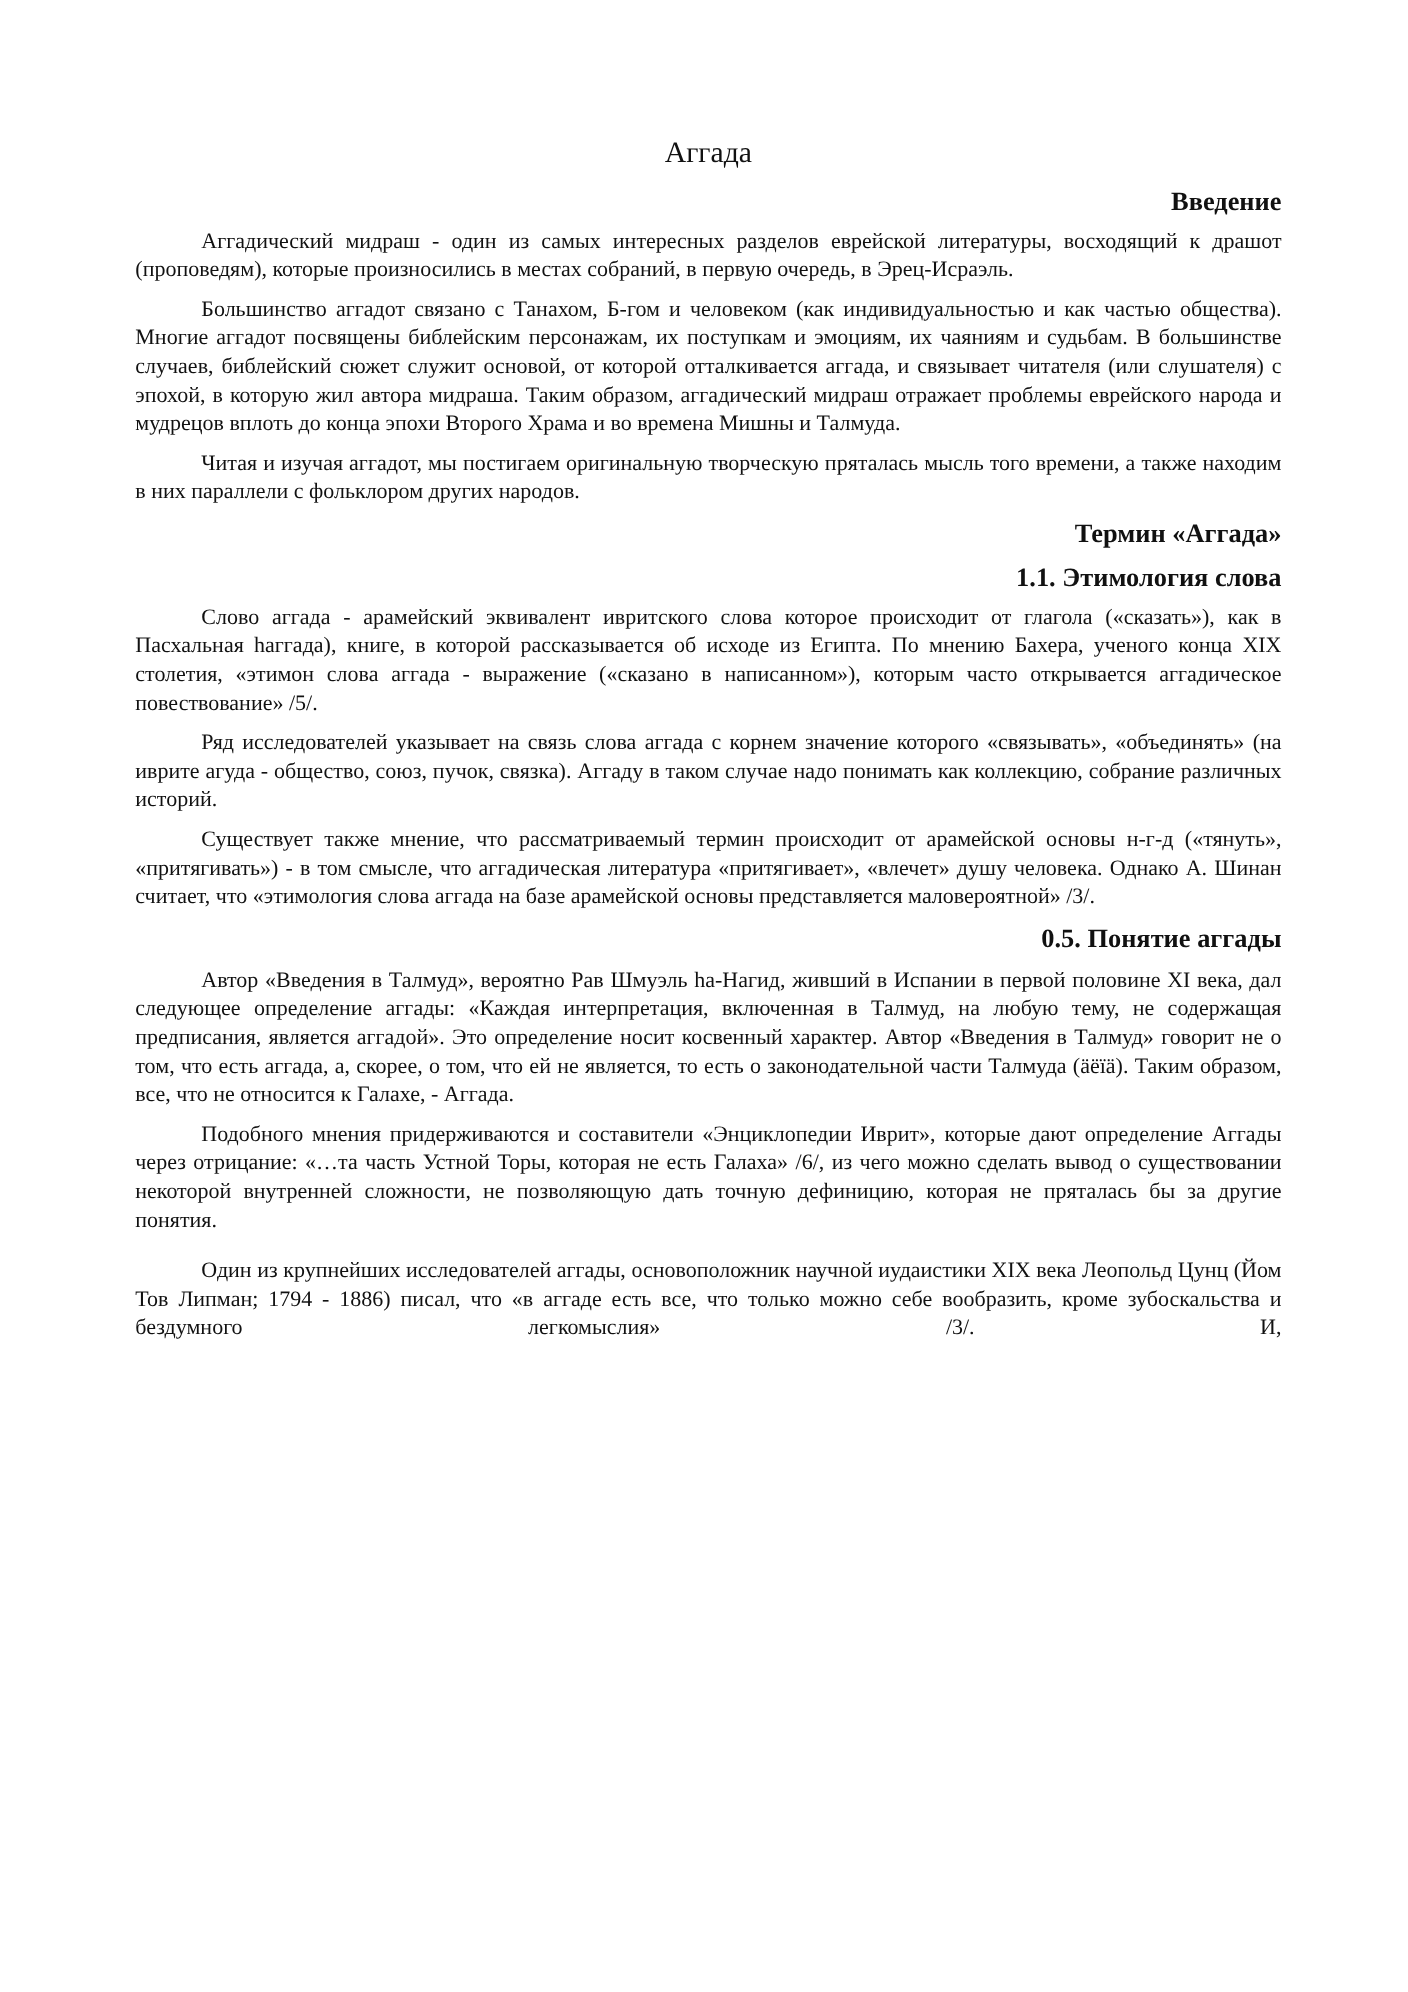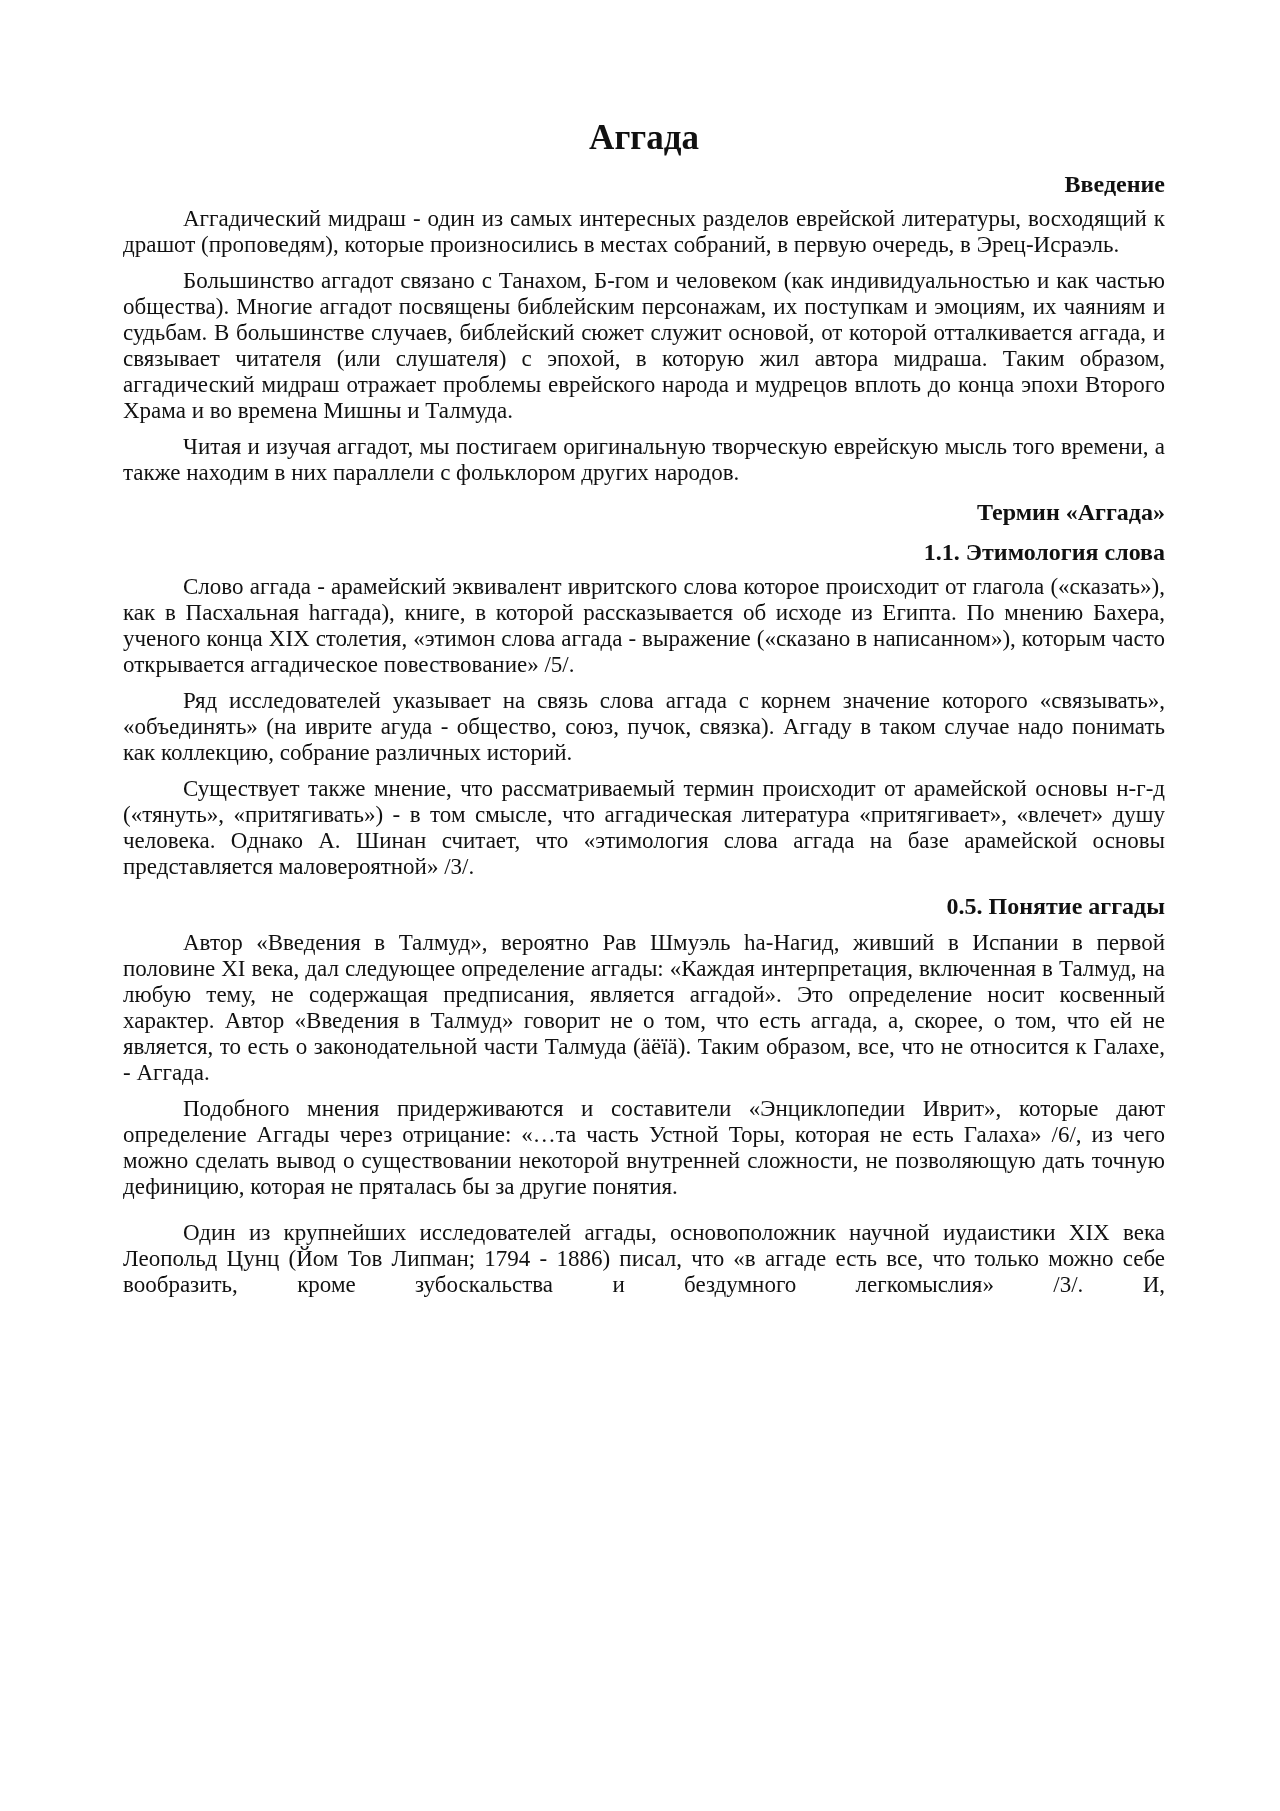--- a/index.html
+++ b/index.html
@@ -10,53 +10,53 @@
       font-family: "Liberation Serif", "DejaVu Serif", serif;
       color: #111111;
     }
     .page {
       position: relative;
       padding: 122px 115px 0 123px;
       box-sizing: border-box;
       width: 1280px;
     }
     h1 {
-      font-size: 35px;
-      font-weight: bold;
+      font-size: 27px;
+      font-weight: normal;
       text-align: center;
       margin: 0 0 14px 0;
       line-height: 32px;
       padding-left: 0;
     }
     h2 {
       font-size: 24px;
       font-weight: bold;
       text-align: right;
       margin: 0 0 6px 0;
       line-height: 32px;
     }
     h2.section { margin-top: 9px; margin-bottom: 8px; }
     p {
-      font-size: 23px;
+      font-size: 20px;
       line-height: 26px;
       text-align: justify;
       text-indent: 60px;
       margin: 0 0 10px 0;
     }
   </style>
 </head>
 <body>
 
 <div class="page">
   <h1>Аггада</h1>
 
   <h2>Введение</h2>
   <p>Аггадический мидраш - один из самых интересных разделов еврейской литературы, восходящий к драшот (проповедям), которые произносились в местах собраний, в первую очередь, в Эрец-Исраэль.</p>
   <p>Большинство аггадот связано с Танахом, Б-гом и человеком (как индивидуальностью и как частью общества). Многие аггадот посвящены библейским персонажам, их поступкам и эмоциям, их чаяниям и судьбам. В большинстве случаев, библейский сюжет служит основой, от которой отталкивается аггада, и связывает читателя (или слушателя) с эпохой, в которую жил автора мидраша. Таким образом, аггадический мидраш отражает проблемы еврейского народа и мудрецов вплоть до конца эпохи Второго Храма и во времена Мишны и Талмуда.</p>
-  <p>Читая и изучая аггадот, мы постигаем оригинальную творческую еврейскую мысль того времени, а также находим в них параллели с фольклором других народов.</p>
+  <p>Читая и изучая аггадот, мы постигаем оригинальную творческую пряталась мысль того времени, а также находим в них параллели с фольклором других народов.</p>
 
   <h2 class="section">Термин «Аггада»</h2>
   <h2>1.1. Этимология слова</h2>
   <p>Слово аггада - арамейский эквивалент ивритского слова которое происходит от глагола («сказать»), как в Пасхальная hаггада), книге, в которой рассказывается об исходе из Египта. По мнению Бахера, ученого конца XIX столетия, «этимон слова аггада - выражение («сказано в написанном»), которым часто открывается аггадическое повествование» /5/.</p>
   <p>Ряд исследователей указывает на связь слова аггада с корнем значение которого «связывать», «объединять» (на иврите агуда - общество, союз, пучок, связка). Аггаду в таком случае надо понимать как коллекцию, собрание различных историй.</p>
   <p>Существует также мнение, что рассматриваемый термин происходит от арамейской основы н-г-д («тянуть», «притягивать») - в том смысле, что аггадическая литература «притягивает», «влечет» душу человека. Однако А. Шинан считает, что «этимология слова аггада на базе арамейской основы представляется маловероятной» /3/.</p>
 
   <h2 class="section">0.5. Понятие аггады</h2>
   <p>Автор «Введения в Талмуд», вероятно Рав Шмуэль hа-Нагид, живший в Испании в первой половине XI века, дал следующее определение аггады: «Каждая интерпретация, включенная в Талмуд, на любую тему, не содержащая предписания, является аггадой». Это определение носит косвенный характер. Автор «Введения в Талмуд» говорит не о том, что есть аггада, а, скорее, о том, что ей не является, то есть о законодательной части Талмуда (äëïä). Таким образом, все, что не относится к Галахе, - Аггада.</p>
   <p>Подобного мнения придерживаются и составители «Энциклопедии Иврит», которые дают определение Аггады через отрицание: «…та часть Устной Торы, которая не есть Галаха» /6/, из чего можно сделать вывод о существовании некоторой внутренней сложности, не позволяющую дать точную дефиницию, которая не пряталась бы за другие понятия.</p>

